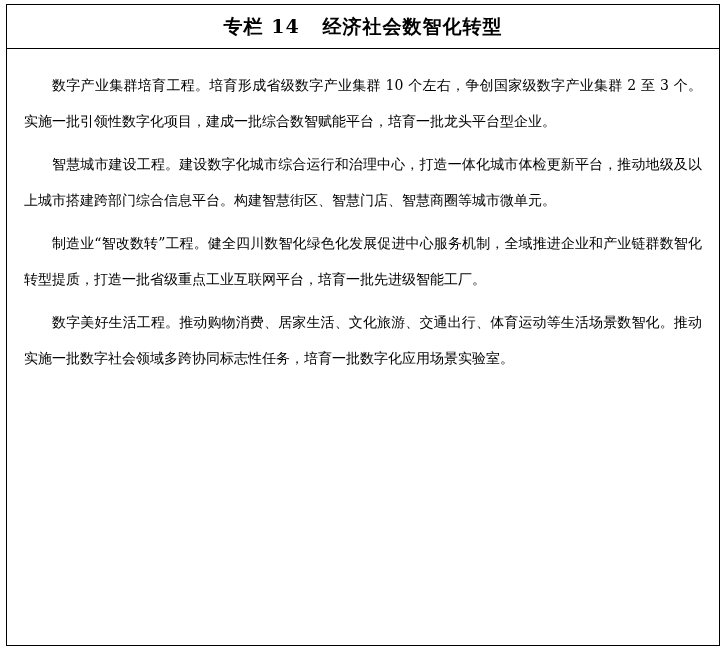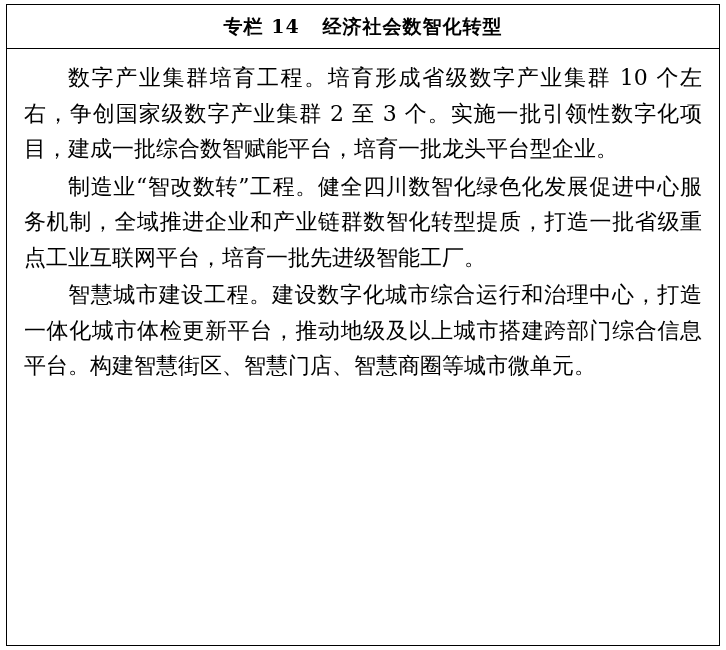--- a/index.html
+++ b/index.html
@@ -42,22 +42,22 @@
     font-weight: bold;
     font-size: 19px;
     letter-spacing: 1px;
     white-space: pre;
   }
   .body-area {
     box-sizing: border-box;
     padding: 11px 17px 6px 17px;
   }
   p.para {
-    margin: 0 0 2px 0;
-    font-size: 22px;
+    margin: 8px 0 2px 0;
+    font-size: 14px;
     line-height: 35.5px;
     text-align: justify;
     text-justify: inter-character;
     text-indent: 2em;
     font-family: "DejaVu Serif", "Liberation Serif", serif;
     letter-spacing: 0px;
     word-break: break-all;
   }
   p.para:last-child {
     margin-bottom: 0;
@@ -66,17 +66,18 @@
 </head>
 <body>
 
 <div id="page">
   <div class="box">
     <div class="title-row">
       <span class="title-text">专栏 14   经济社会数智化转型</span>
     </div>
     <div class="body-area">
       <p class="para">数字产业集群培育工程。培育形成省级数字产业集群 10 个左右，争创国家级数字产业集群 2 至 3 个。实施一批引领性数字化项目，建成一批综合数智赋能平台，培育一批龙头平台型企业。</p>
+      <p class="para">智慧城市建设工程。建设数字化城市综合运行和治理中心，打造一体化城市体检更新平台，推动地级及以上城市搭建跨部门综合信息平台。构建智慧街区、智慧门店、智慧商圈等城市微单元。</p>
       <p class="para">制造业“智改数转”工程。健全四川数智化绿色化发展促进中心服务机制，全域推进企业和产业链群数智化转型提质，打造一批省级重点工业互联网平台，培育一批先进级智能工厂。</p>
-      <p class="para">智慧城市建设工程。建设数字化城市综合运行和治理中心，打造一体化城市体检更新平台，推动地级及以上城市搭建跨部门综合信息平台。构建智慧街区、智慧门店、智慧商圈等城市微单元。</p>
+      <p class="para">数字美好生活工程。推动购物消费、居家生活、文化旅游、交通出行、体育运动等生活场景数智化。推动实施一批数字社会领域多跨协同标志性任务，培育一批数字化应用场景实验室。</p>
     </div>
   </div>
 </div>
 
 </body></html>

